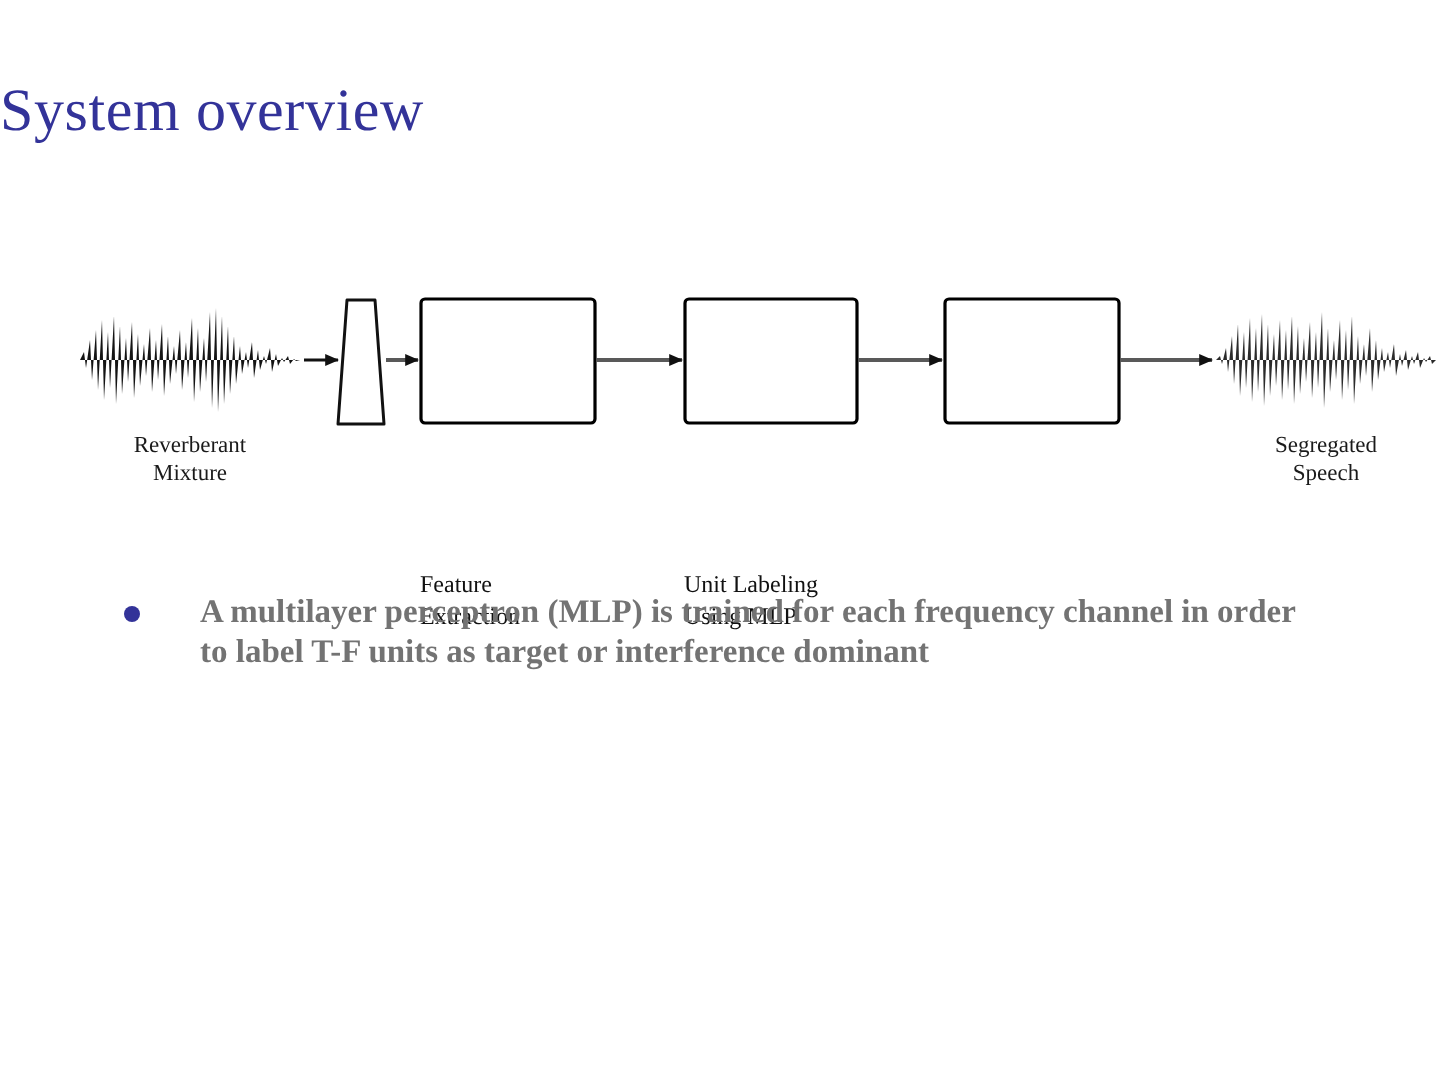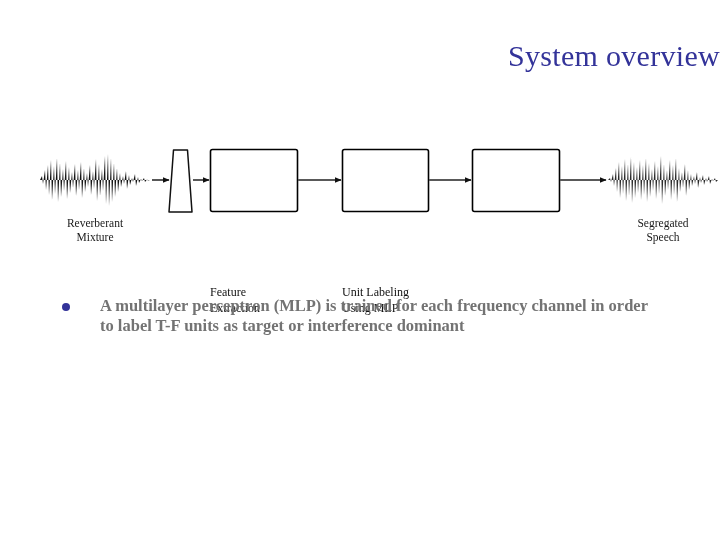--- a/index.html
+++ b/index.html
@@ -24,21 +24,21 @@
     height: 540px;
     background: #ffffff;
   }
 
   
   #slide-title {
     position: absolute;
     left: 0;
     top: 40px;
     width: 720px;
-    text-align: right;
+    text-align: left;
     color: #333399;
     font-family: "Liberation Serif", "DejaVu Serif", serif;
     font-size: 30px;
     font-weight: normal;
     letter-spacing: 0.3px;
     line-height: 1.05;
     white-space: nowrap;
   }
 
   

